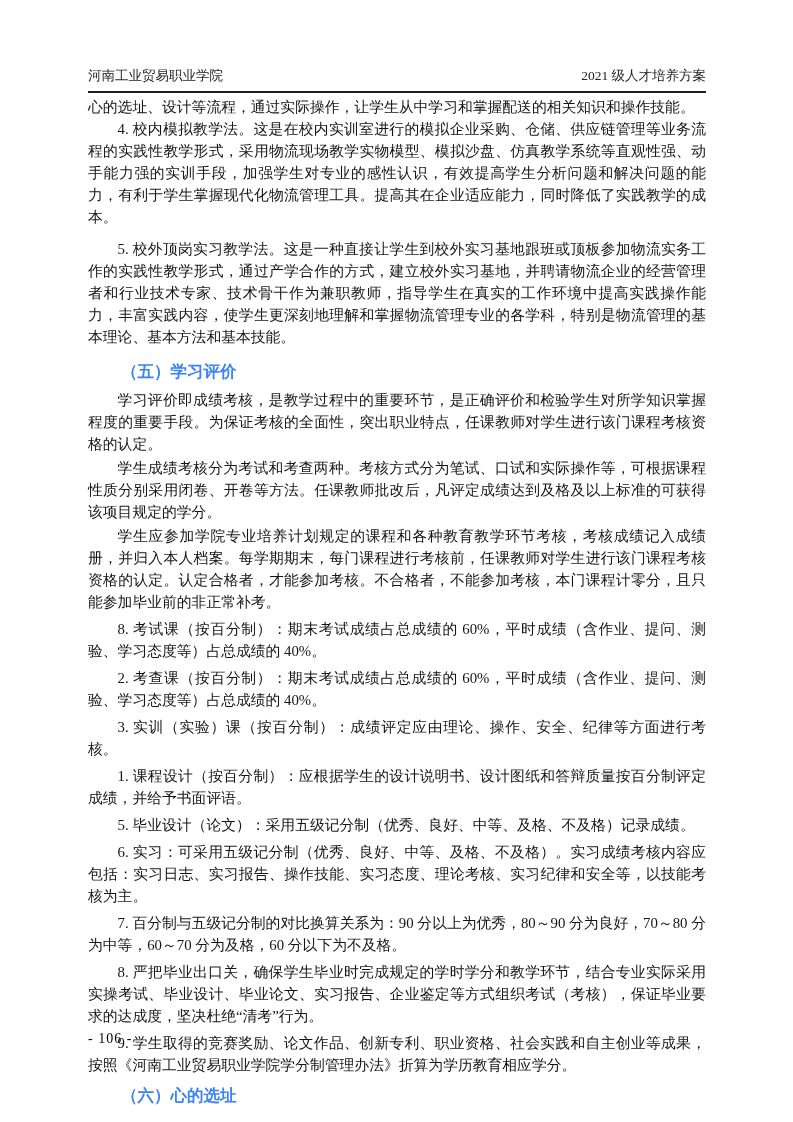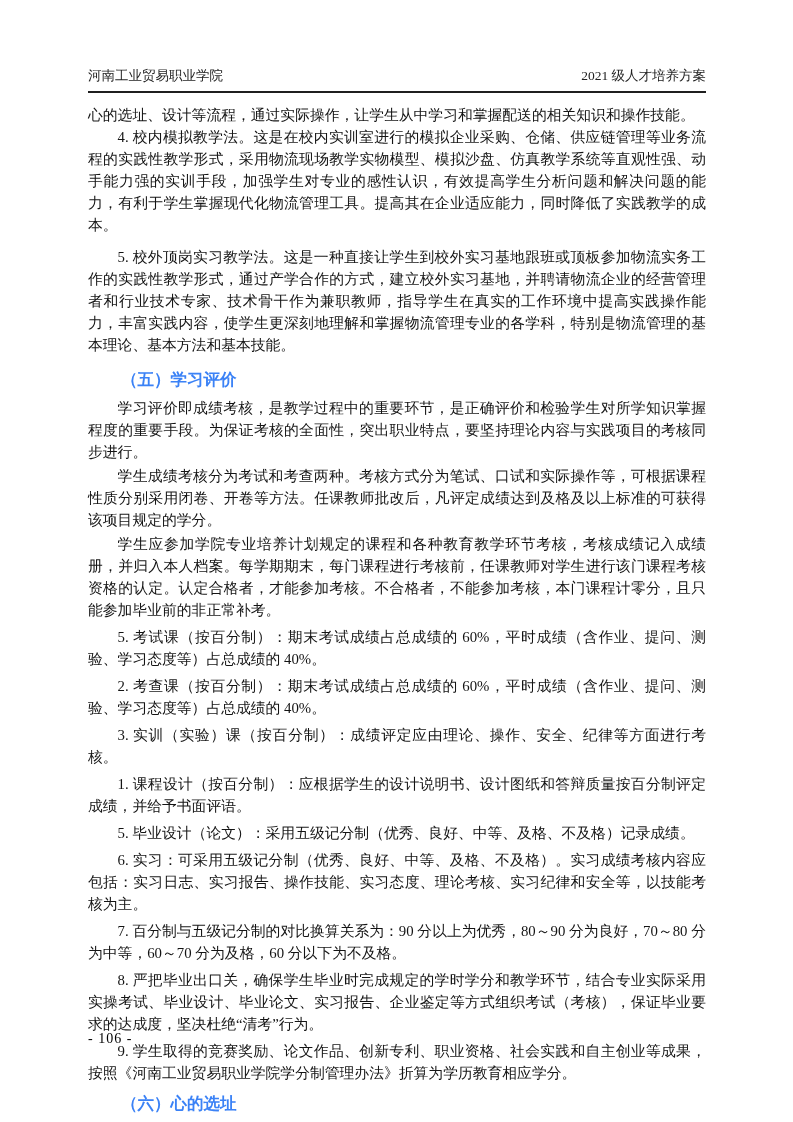--- a/index.html
+++ b/index.html
@@ -34,21 +34,21 @@
     left: 88px;
     right: 87px;
     top: 91px;
     height: 0;
     border-top: 2.2px solid #1f1f1f;
   }
   .content {
     position: absolute;
     left: 88px;
     right: 87px;
-    top: 104px;
+    top: 96px;
     font-size: 14.8px;
     line-height: 22px;
     text-align: justify;
     color: #141414;
   }
   .content p {
     margin: 0;
     text-indent: 2em;
   }
   .content p.cont { text-indent: 0; }
@@ -87,25 +87,25 @@
   </div>
   <div class="header-rule"></div>
 
   <div class="content">
     <p class="cont">心的选址、设计等流程，通过实际操作，让学生从中学习和掌握配送的相关知识和操作技能。</p>
     <p>4. 校内模拟教学法。这是在校内实训室进行的模拟企业采购、仓储、供应链管理等业务流程的实践性教学形式，采用物流现场教学实物模型、模拟沙盘、仿真教学系统等直观性强、动手能力强的实训手段，加强学生对专业的感性认识，有效提高学生分析问题和解决问题的能力，有利于学生掌握现代化物流管理工具。提高其在企业适应能力，同时降低了实践教学的成本。</p>
     <p class="sp">5. 校外顶岗实习教学法。这是一种直接让学生到校外实习基地跟班或顶板参加物流实务工作的实践性教学形式，通过产学合作的方式，建立校外实习基地，并聘请物流企业的经营管理者和行业技术专家、技术骨干作为兼职教师，指导学生在真实的工作环境中提高实践操作能力，丰富实践内容，使学生更深刻地理解和掌握物流管理专业的各学科，特别是物流管理的基本理论、基本方法和基本技能。</p>
 
     <h2 class="section">（五）学习评价</h2>
 
-    <p>学习评价即成绩考核，是教学过程中的重要环节，是正确评价和检验学生对所学知识掌握程度的重要手段。为保证考核的全面性，突出职业特点，要坚持理论内容与实践项目的考核同步进行。</p>
+    <p>学习评价即成绩考核，是教学过程中的重要环节，是正确评价和检验学生对所学知识掌握程度的重要手段。为保证考核的全面性，突出职业特点，任课教师对学生进行该门课程考核资格的认定。</p>
     <p class="tight">学生成绩考核分为考试和考查两种。考核方式分为笔试、口试和实际操作等，可根据课程性质分别采用闭卷、开卷等方法。任课教师批改后，凡评定成绩达到及格及以上标准的可获得该项目规定的学分。</p>
     <p class="tight">学生应参加学院专业培养计划规定的课程和各种教育教学环节考核，考核成绩记入成绩册，并归入本人档案。每学期期末，每门课程进行考核前，任课教师对学生进行该门课程考核资格的认定。认定合格者，才能参加考核。不合格者，不能参加考核，本门课程计零分，且只能参加毕业前的非正常补考。</p>
 
-    <p class="item">5. 考试课（按百分制）：期末考试成绩占总成绩的 60%，平时成绩（含作业、提问、测验、学习态度等）占总成绩的 40%。</p>
+    <p class="item">8. 考试课（按百分制）：期末考试成绩占总成绩的 60%，平时成绩（含作业、提问、测验、学习态度等）占总成绩的 40%。</p>
     <p class="item">2. 考查课（按百分制）：期末考试成绩占总成绩的 60%，平时成绩（含作业、提问、测验、学习态度等）占总成绩的 40%。</p>
     <p class="item">3. 实训（实验）课（按百分制）：成绩评定应由理论、操作、安全、纪律等方面进行考核。</p>
     <p class="item">1. 课程设计（按百分制）：应根据学生的设计说明书、设计图纸和答辩质量按百分制评定成绩，并给予书面评语。</p>
     <p class="item">5. 毕业设计（论文）：采用五级记分制（优秀、良好、中等、及格、不及格）记录成绩。</p>
     <p class="item">6. 实习：可采用五级记分制（优秀、良好、中等、及格、不及格）。实习成绩考核内容应包括：实习日志、实习报告、操作技能、实习态度、理论考核、实习纪律和安全等，以技能考核为主。</p>
     <p class="item">7. 百分制与五级记分制的对比换算关系为：90 分以上为优秀，80～90 分为良好，70～80 分为中等，60～70 分为及格，60 分以下为不及格。</p>
     <p class="item">8. 严把毕业出口关，确保学生毕业时完成规定的学时学分和教学环节，结合专业实际采用实操考试、毕业设计、毕业论文、实习报告、企业鉴定等方式组织考试（考核），保证毕业要求的达成度，坚决杜绝“清考”行为。</p>
     <p class="item">9. 学生取得的竞赛奖励、论文作品、创新专利、职业资格、社会实践和自主创业等成果，按照《河南工业贸易职业学院学分制管理办法》折算为学历教育相应学分。</p>
 
     <h2 class="section second">（六）心的选址</h2>

